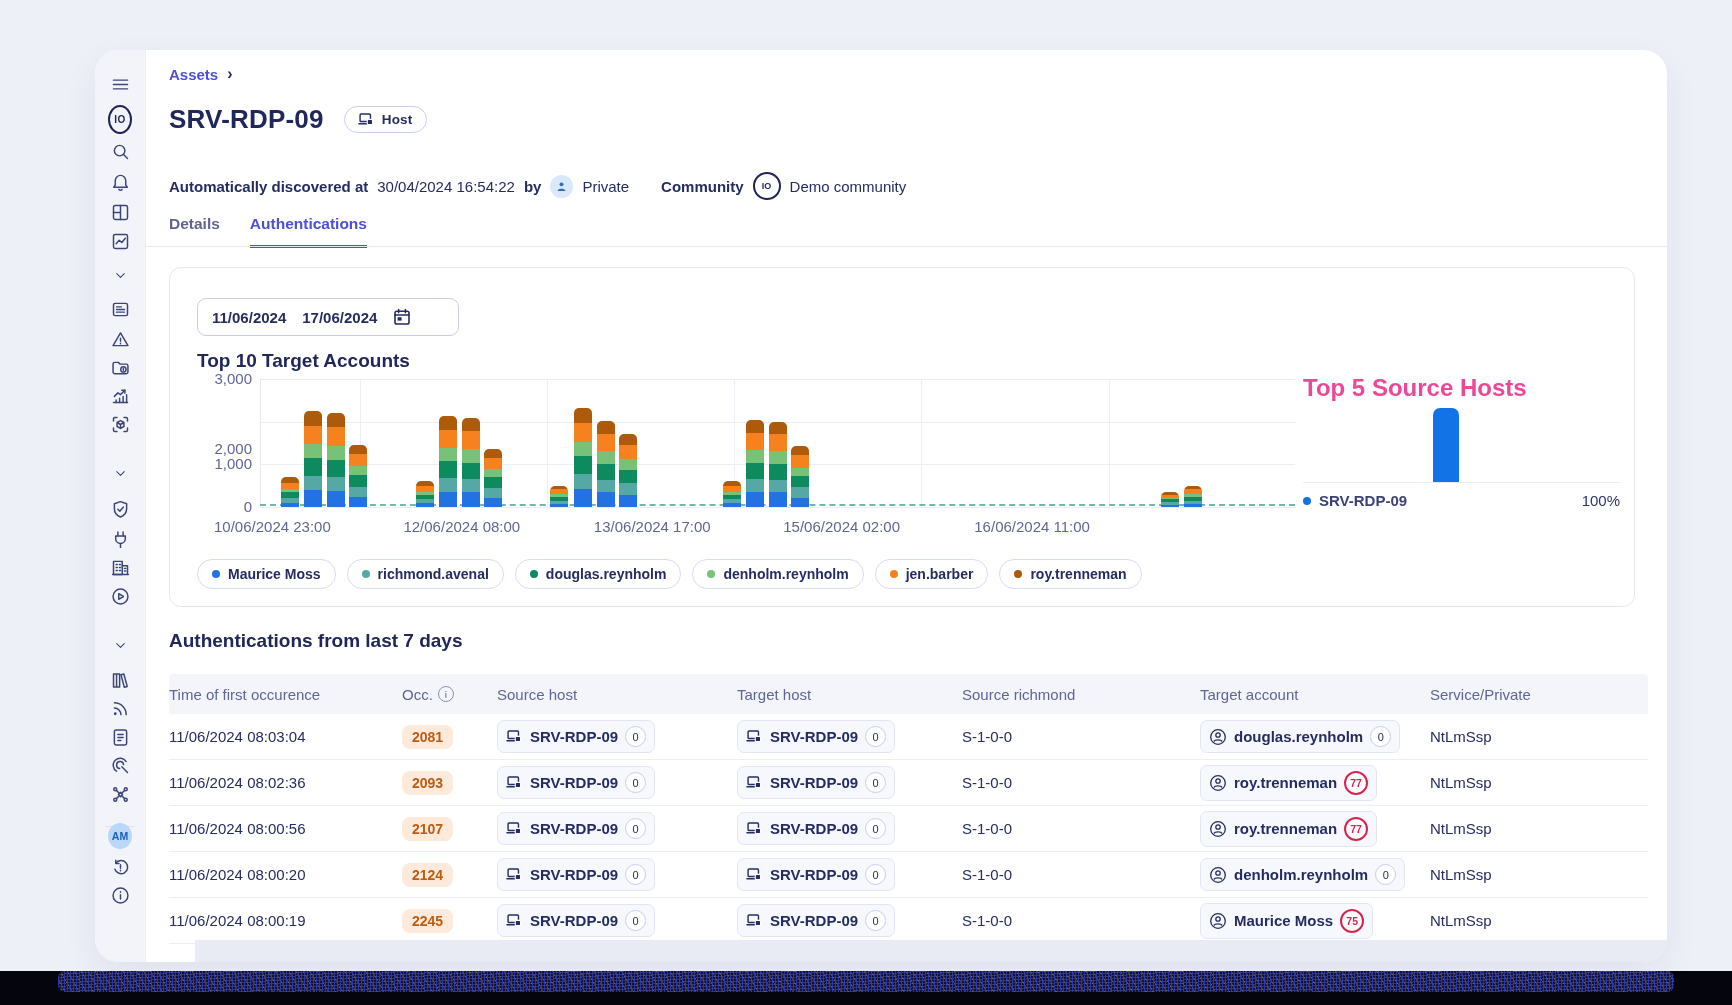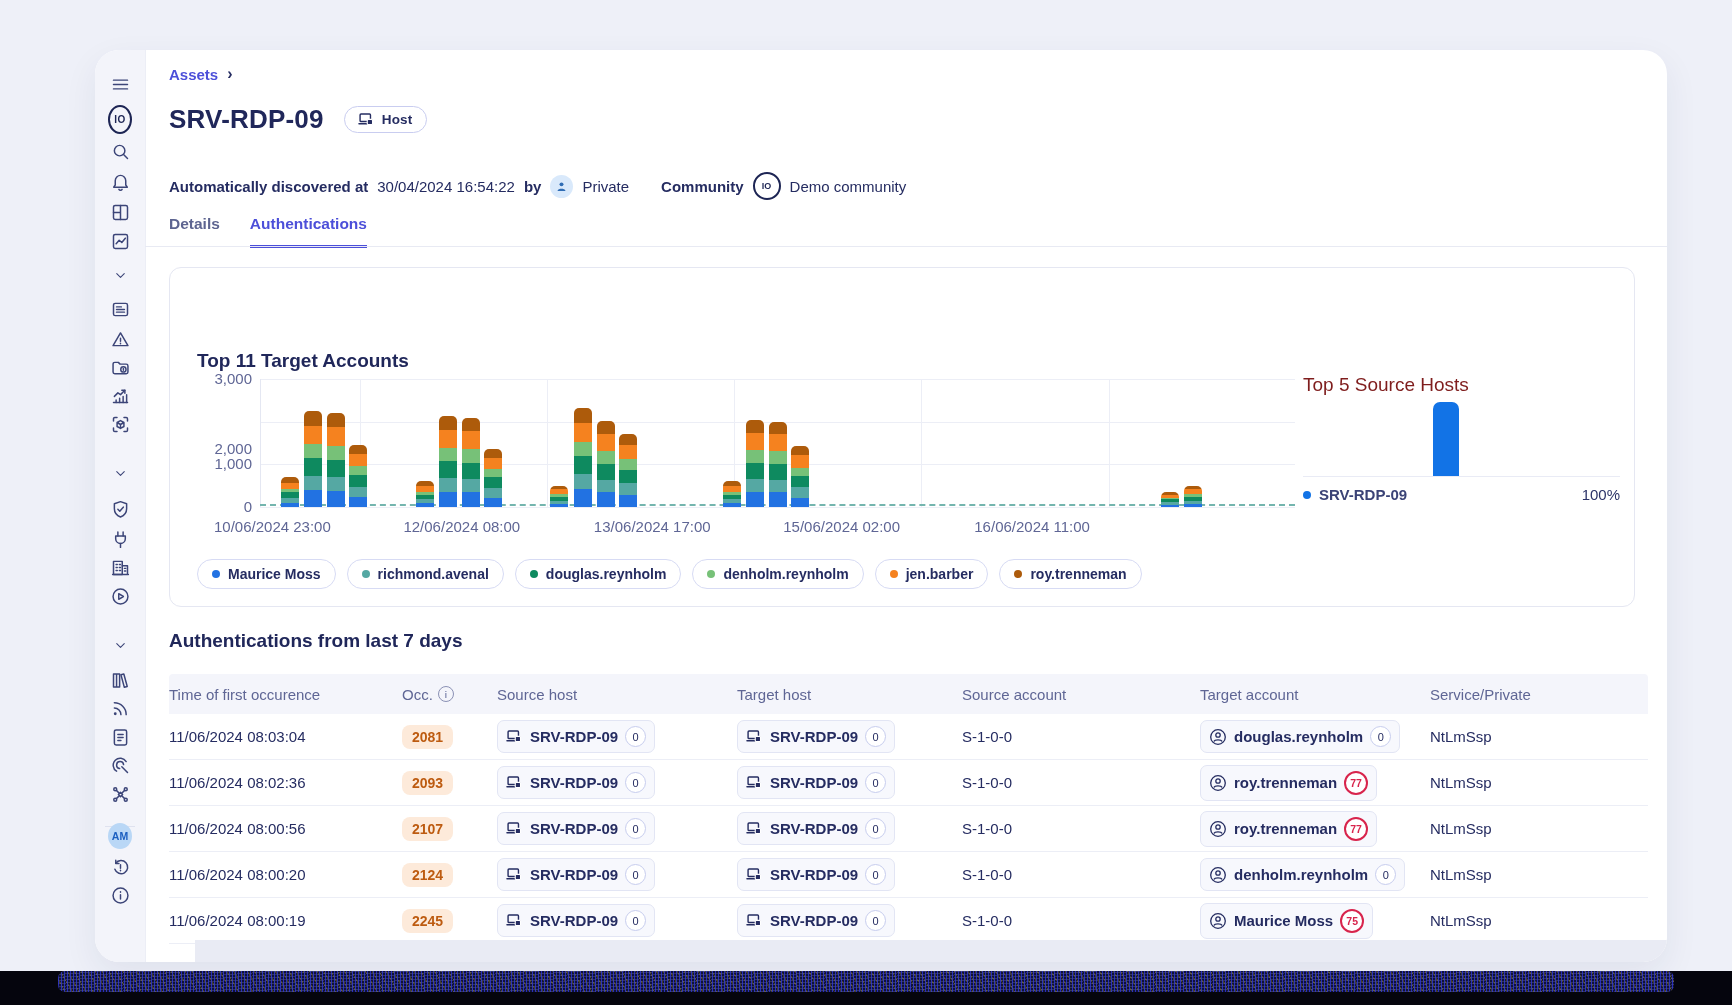--- a/index.html
+++ b/index.html
@@ -45,21 +45,21 @@
   .ylab{position:absolute;width:46px;text-align:right;}
   .ghline{position:absolute;left:54px;width:1035px;height:1px;background:#eceef6;}
   .gvline{position:absolute;top:11px;width:1px;height:128px;background:#eceef6;}
   .axisl{position:absolute;left:54px;top:11px;width:1px;height:128px;background:#e4e7f2;}
   .dashline{position:absolute;left:54px;top:136px;width:1035px;border-top:2.5px dashed #74b5ae;}
   .sbar{position:absolute;width:18px;border-radius:5px 5px 0 0;overflow:hidden;display:flex;flex-direction:column;}
   .sbar div{width:100%;}
   .xtick{position:absolute;top:150px;transform:translateX(-50%);white-space:nowrap;}
   
   .top5{position:absolute;left:1133px;top:106px;width:317px;}
-  .top5 .t5title{font-size:19px;font-weight:400;color:#7f1d1d;}
+  .top5 .t5title{font-size:24px;font-weight:700;color:#ec4899;}
   .t5plot{position:relative;margin-top:6px;height:74px;border-bottom:1px solid #e9ebf5;}
   .t5bar{position:absolute;left:130px;bottom:0;width:26px;background:#1273e6;border-radius:7px 7px 0 0;}
   .t5legend{display:flex;align-items:center;margin-top:9px;font-size:15px;}
   .ldot{width:8px;height:8px;border-radius:50%;margin-right:8px;}
   .t5legend .lname{font-weight:700;color:#3b4376;}
   .t5legend .lval{margin-left:auto;color:#2c3468;}
   .legend-row{position:absolute;left:27px;top:291px;display:flex;gap:11px;}
   .chip{display:inline-flex;align-items:center;gap:8px;border:1px solid #d7dbf4;border-radius:15px;height:28px;
         padding:0 14px;font-size:14px;font-weight:700;color:#252c61;cursor:pointer;white-space:nowrap;}
   .chip .ldot{margin-right:0;}
@@ -291,22 +291,32 @@
         <span>Demo community</span>
       </div>
 
       <div class="tabs">
         <div class="tab">Details</div>
         <div class="tab active">Authentications</div>
       </div>
       <div class="tab-divider"></div>
 
       <div class="chart-card">
-
-        <div class="chart-title">Top 11 Target Accounts</div>
+        <div class="date-pill">
+          <span>11/06/2024</span>
+          <span>17/06/2024</span>
+          <svg width="18" height="18" viewBox="0 0 18 18" fill="none" stroke="#252c61" stroke-width="1.6" stroke-linecap="round">
+              <rect x="2" y="3.2" width="14" height="12.8" rx="1.8"></rect>
+              <path d="M2 7h14"></path>
+              <path d="M5.6 1.6v3M12.4 1.6v3"></path>
+              <rect x="4.6" y="9.2" width="4" height="3.4" fill="#252c61" stroke="none"></rect>
+            </svg>
+        </div>
+
+        <div class="chart-title">Top 10 Target Accounts</div>
 
         <div class="plotwrap">
             <div class="ghline" style="top: 11px;"></div>
             <div class="ylab" style="top: 2px;">3,000</div>
             <div class="ghline" style="top: 53.67px;"></div>
             <div class="ylab" style="top: 44.67px; margin-top: 27px;">2,000</div>
             <div class="ghline" style="top: 96.34px;"></div>
             <div class="ylab" style="top: 87.34px;">1,000</div>
             <div class="ghline" style="top: 139.01px;"></div>
             <div class="ylab" style="top: 130.01px;">0</div>
@@ -512,21 +522,21 @@
 
       <div class="authtable">
         <div class="trow thead">
           <span>Time of first occurence</span>
           <span>
               <span>Occ.</span>
               <i class="info-dot">i</i>
             </span>
           <span>Source host</span>
           <span>Target host</span>
-          <span>Source account</span>
+          <span>Source richmond</span>
           <span>Target account</span>
           <span>Service/Private</span>
         </div>
         <div id="tbody">
             <div class="trow">
               <span>11/06/2024 08:03:04</span>
               <span><span class="occ-pill">2081</span></span>
               <span><span class="hchip">
                   <svg width="17" height="17" viewBox="0 0 18 18" fill="none" stroke="#252c61" stroke-width="1.5" stroke-linecap="round">
                     <rect x="2.2" y="3.2" width="11" height="8" rx="1"></rect>

